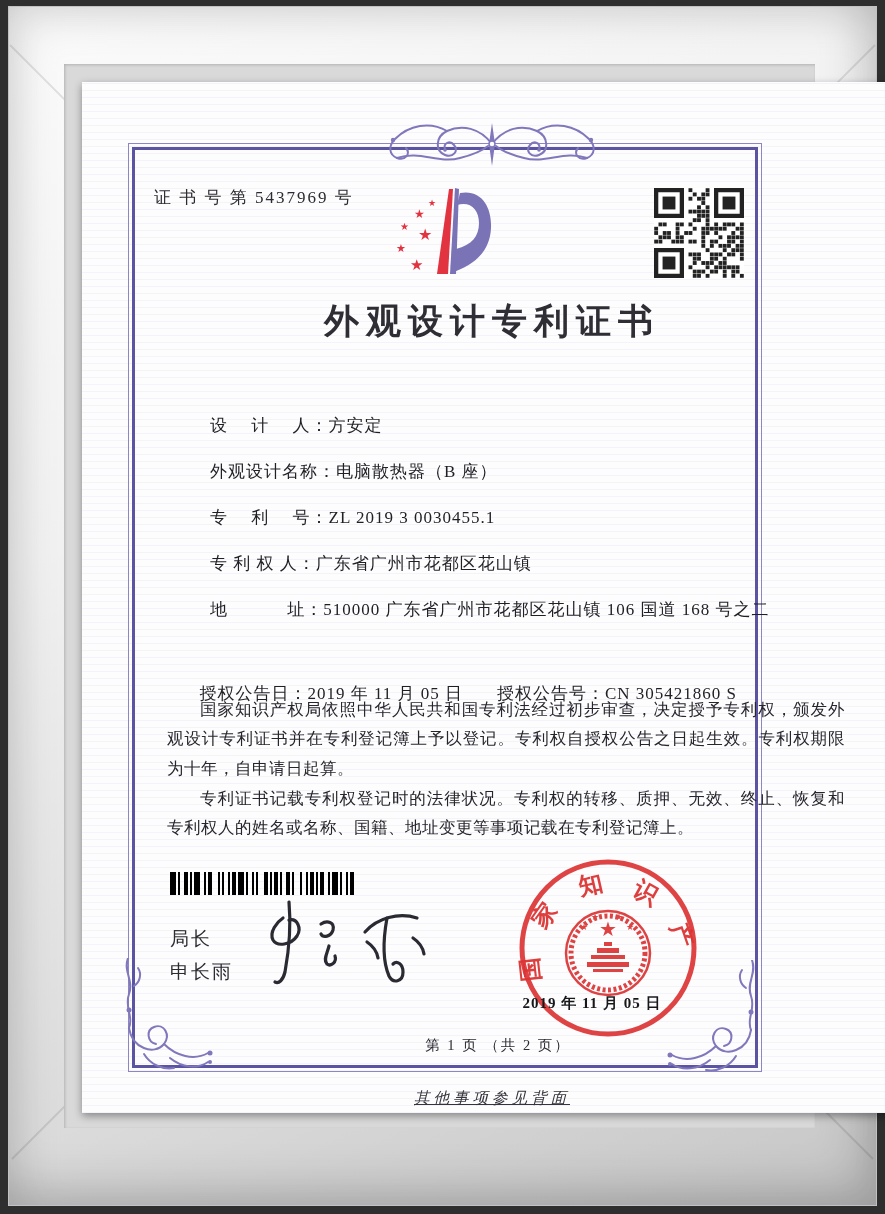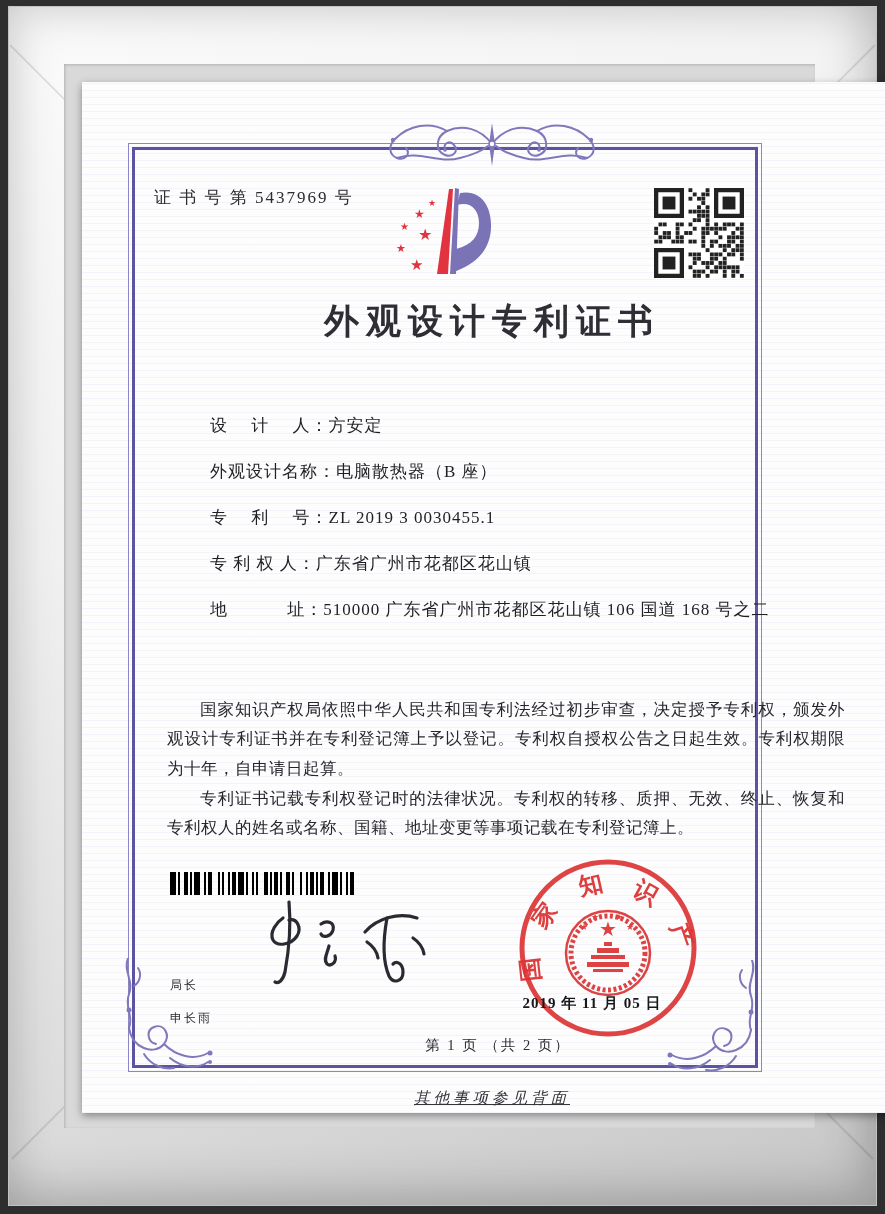--- a/index.html
+++ b/index.html
@@ -52,22 +52,22 @@
   .grant-row { left:86px; right:52px; top:576px; font-size:17px; color:#1f1f24; height:24px;
                line-height:24px; letter-spacing:1px; white-space:pre; }
   .grant-no { position:absolute; left:287px; top:0; white-space:pre; }
 
   .body-text { left:84px; right:56px; top:612px; font-size:16.5px; line-height:1.78;
                color:#26262c; text-align:justify; letter-spacing:0.5px; }
   .body-text p { text-indent:2em; margin:1px; }
 
   .barcode-svg { left:88px; top:790px; }
 
-  .signer { left:88px; top:888px; font-family:Liberation Mono, monospace;
-            font-size:12px; color:#2b2b30; line-height:33px; letter-spacing:2px; }
+  .signer { left:88px; top:840px; font-family:Liberation Serif, serif;
+            font-size:19px; color:#2b2b30; line-height:33px; letter-spacing:2px; }
 
   .signature-svg { left:135px; top:806px; }
 
   .seal-svg { left:436px; top:776px; }
   .seal-date { left:428px; top:912px; width:164px; text-align:center; font-size:15px;
                font-weight:bold; color:#17171a; letter-spacing:1px; white-space:pre; }
 
   .page-note { left:12px; right:0; top:954px; text-align:center; font-size:14.5px;
                letter-spacing:2px; color:#2b2b30; white-space:pre; }
 
@@ -315,20 +315,26 @@
         <span class="field-label">专　 利　 号：</span><span class="field-value">ZL 2019 3 0030455.1</span>
       </div>
       <div class="field-row">
         <span class="field-label">专 利 权 人：</span><span class="field-value">广东省广州市花都区花山镇</span>
       </div>
       <div class="field-row">
         <span class="field-label">地　　　 址：</span><span class="field-value">510000 广东省广州市花都区花山镇 106 国道 168 号之二</span>
       </div>
     </div>
 
+    <div class="abs grant-row">
+      <span>授权公告日：</span><span>2019 年 11 月 05 日</span>
+      <span class="grant-no">
+        <span>授权公告号：</span><span>CN 305421860 S</span>
+      </span>
+    </div>
 
     <div class="abs body-text">
       <p>国家知识产权局依照中华人民共和国专利法经过初步审查，决定授予专利权，颁发外观设计专利证书并在专利登记簿上予以登记。专利权自授权公告之日起生效。专利权期限为十年，自申请日起算。</p>
       <p>专利证书记载专利权登记时的法律状况。专利权的转移、质押、无效、终止、恢复和专利权人的姓名或名称、国籍、地址变更等事项记载在专利登记簿上。</p>
     </div>
 
     <svg class="abs barcode-svg" width="190" height="23" viewBox="0 0 95 24" preserveAspectRatio="none">
       <g id="barcode">
           <rect x="0" y="0" width="3" height="24"></rect>
           <rect x="4" y="0" width="1" height="24"></rect>

